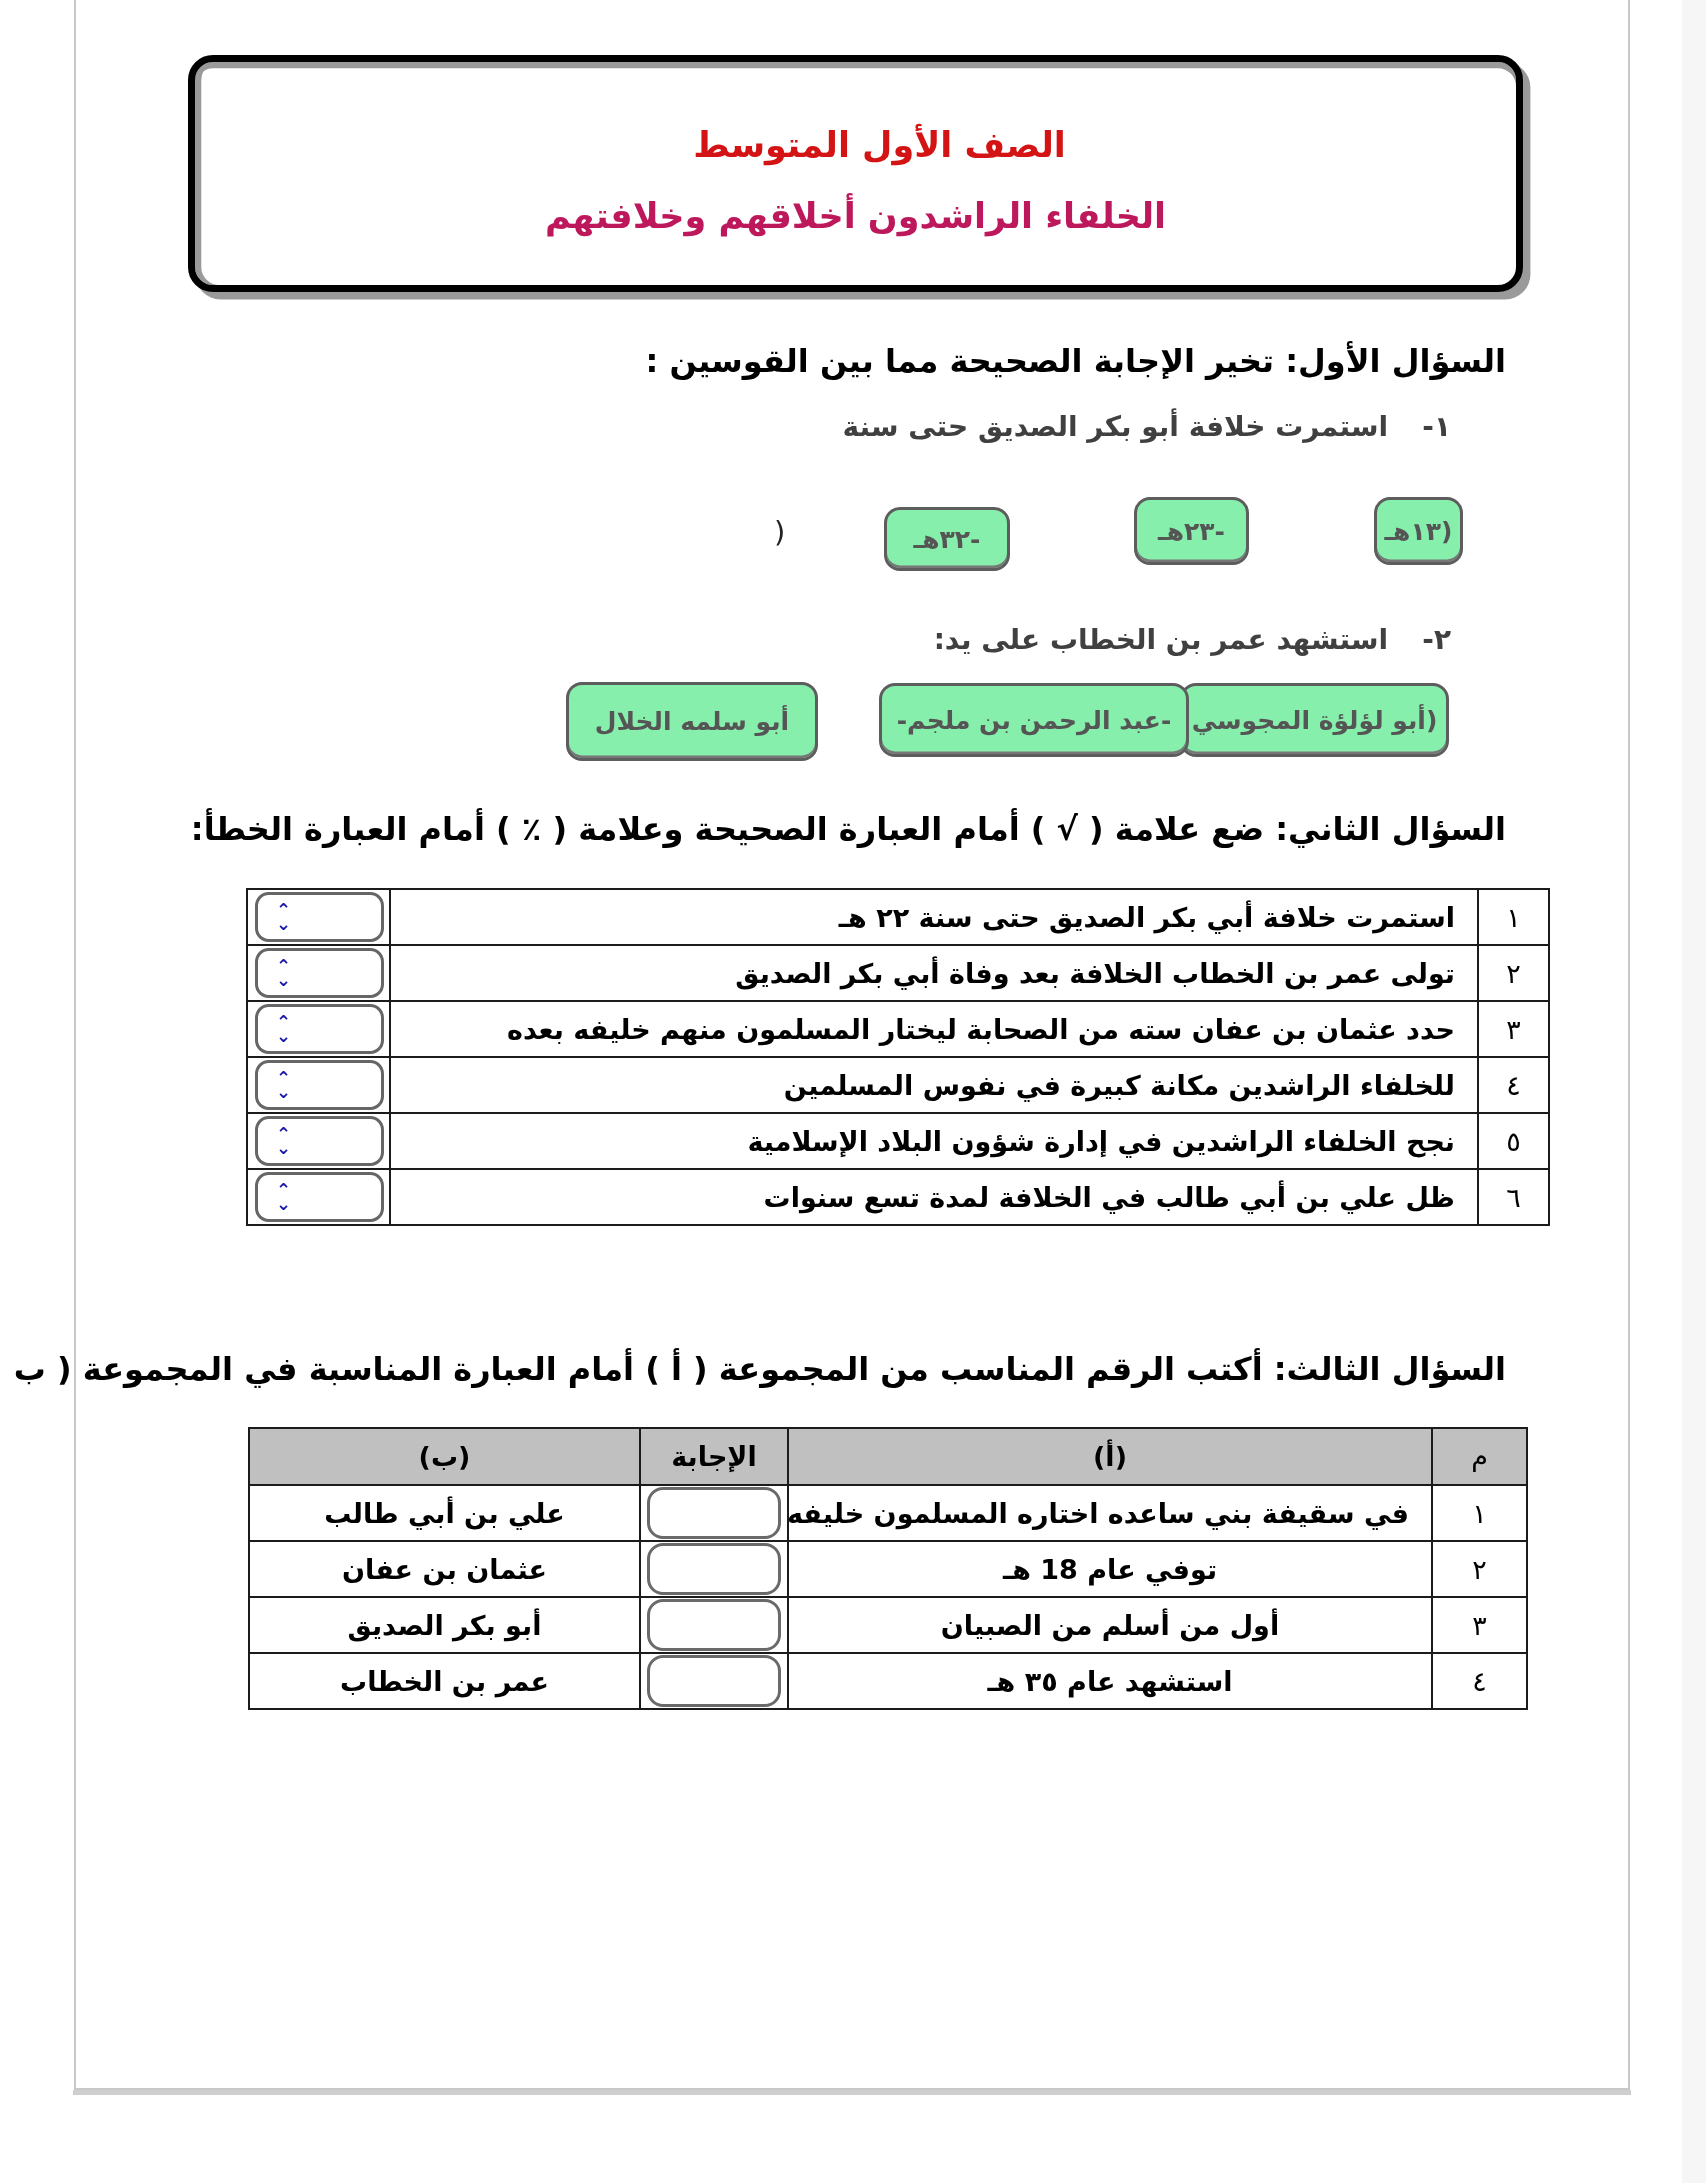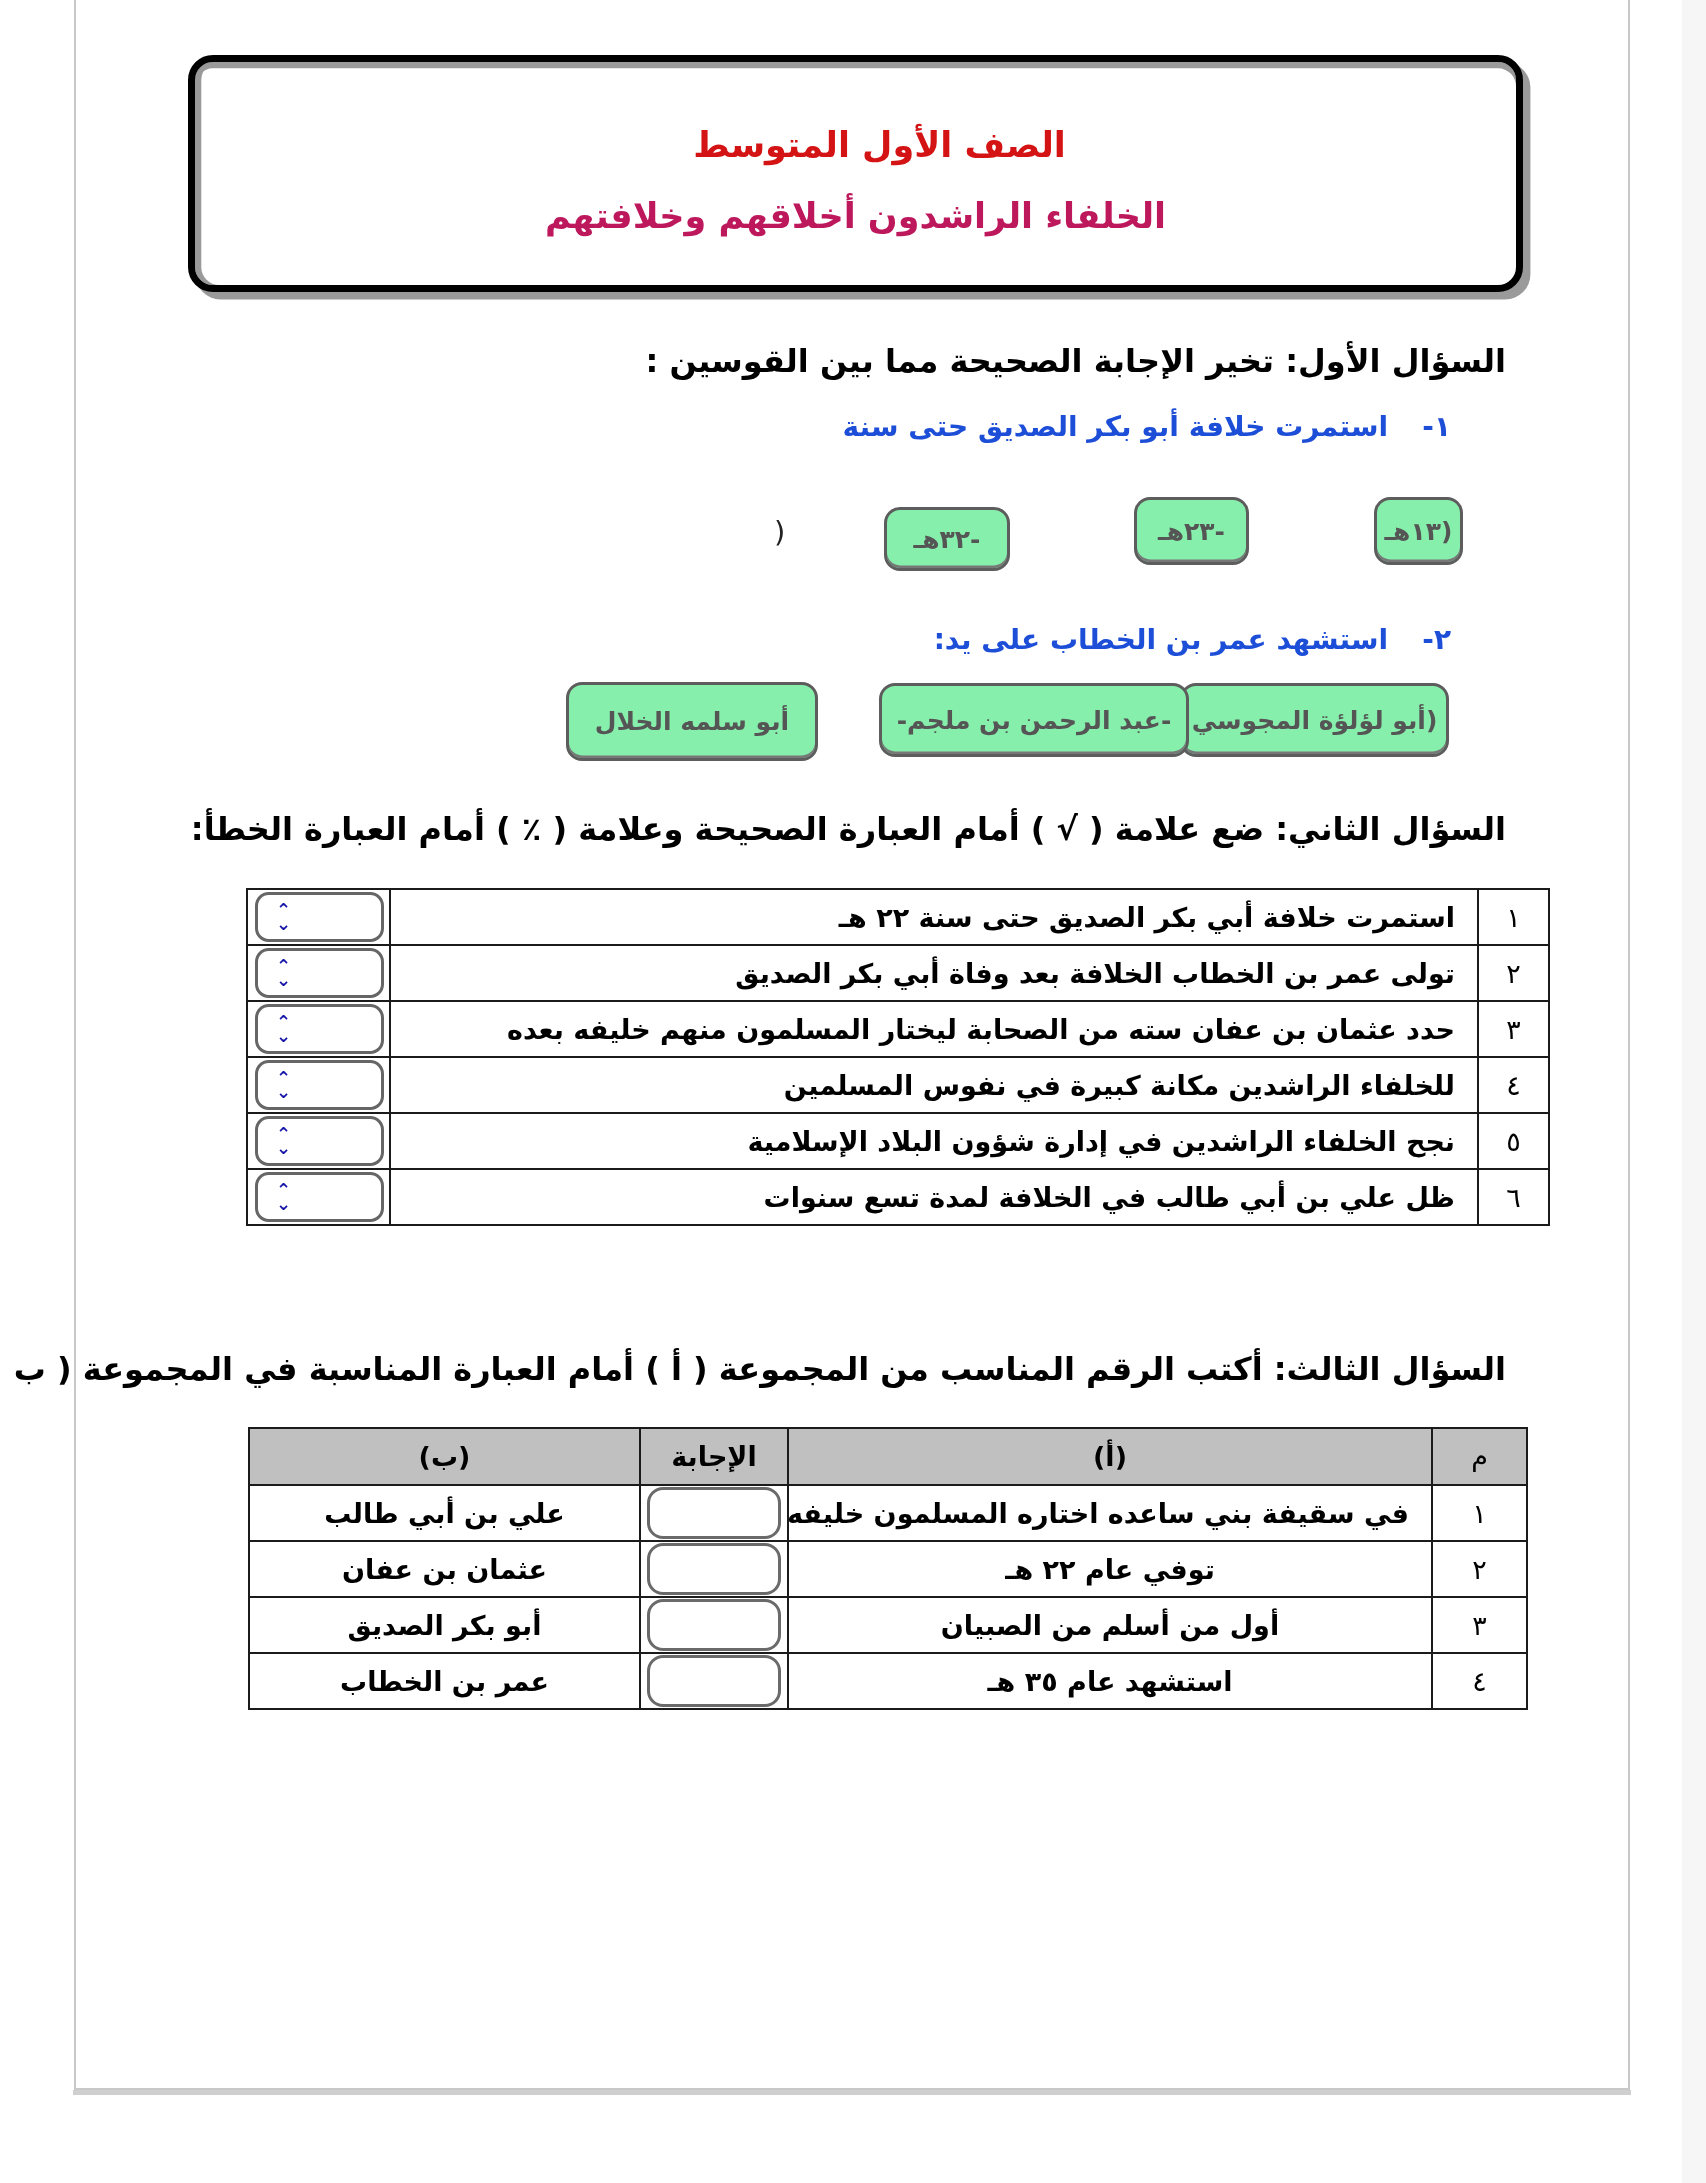--- a/index.html
+++ b/index.html
@@ -31,21 +31,21 @@
   .title-line2 {
     position:absolute; left:0; right:0; top:134px; text-align:center;
     color:#be185d; font-weight:bold; font-size:35px; direction:rtl;
   }
 
   .heading {
     position:absolute; right:176px; font-weight:bold; font-size:32px; color:#000;
     direction:rtl; white-space:nowrap;
   }
   .item {
-    position:absolute; font-size:28px; font-weight:bold; color:#1d4ed8; direction:rtl; white-space:nowrap;
+    position:absolute; font-size:28px; font-weight:bold; color:#404040; direction:rtl; white-space:nowrap;
   }
   .opt-box {
     position:absolute; background:#86efac; border:3.7px solid #5d5d5d; border-radius:16px;
     box-sizing:border-box; color:#555; font-size:25px; font-weight:bold; direction:rtl;
     display:flex; align-items:center; justify-content:center; white-space:nowrap;
     box-shadow: 0 -2.6px 0 #777 inset;
   }
   .paren { position:absolute; font-size:29px; color:#222; }
 
   
@@ -199,21 +199,21 @@
         <tr>
           <td class="num">١</td>
           <td>في سقيفة بني ساعده اختاره المسلمون خليفه</td>
           <td class="ans">
             <div class="ans-box"></div>
           </td>
           <td>علي بن أبي طالب</td>
         </tr>
         <tr>
           <td class="num">٢</td>
-          <td>توفي عام ٢٢ هـ</td>
+          <td>توفي عام 18 هـ</td>
           <td class="ans">
             <div class="ans-box"></div>
           </td>
           <td>عثمان بن عفان</td>
         </tr>
         <tr>
           <td class="num">٣</td>
           <td>أول من أسلم من الصبيان</td>
           <td class="ans">
             <div class="ans-box"></div>

